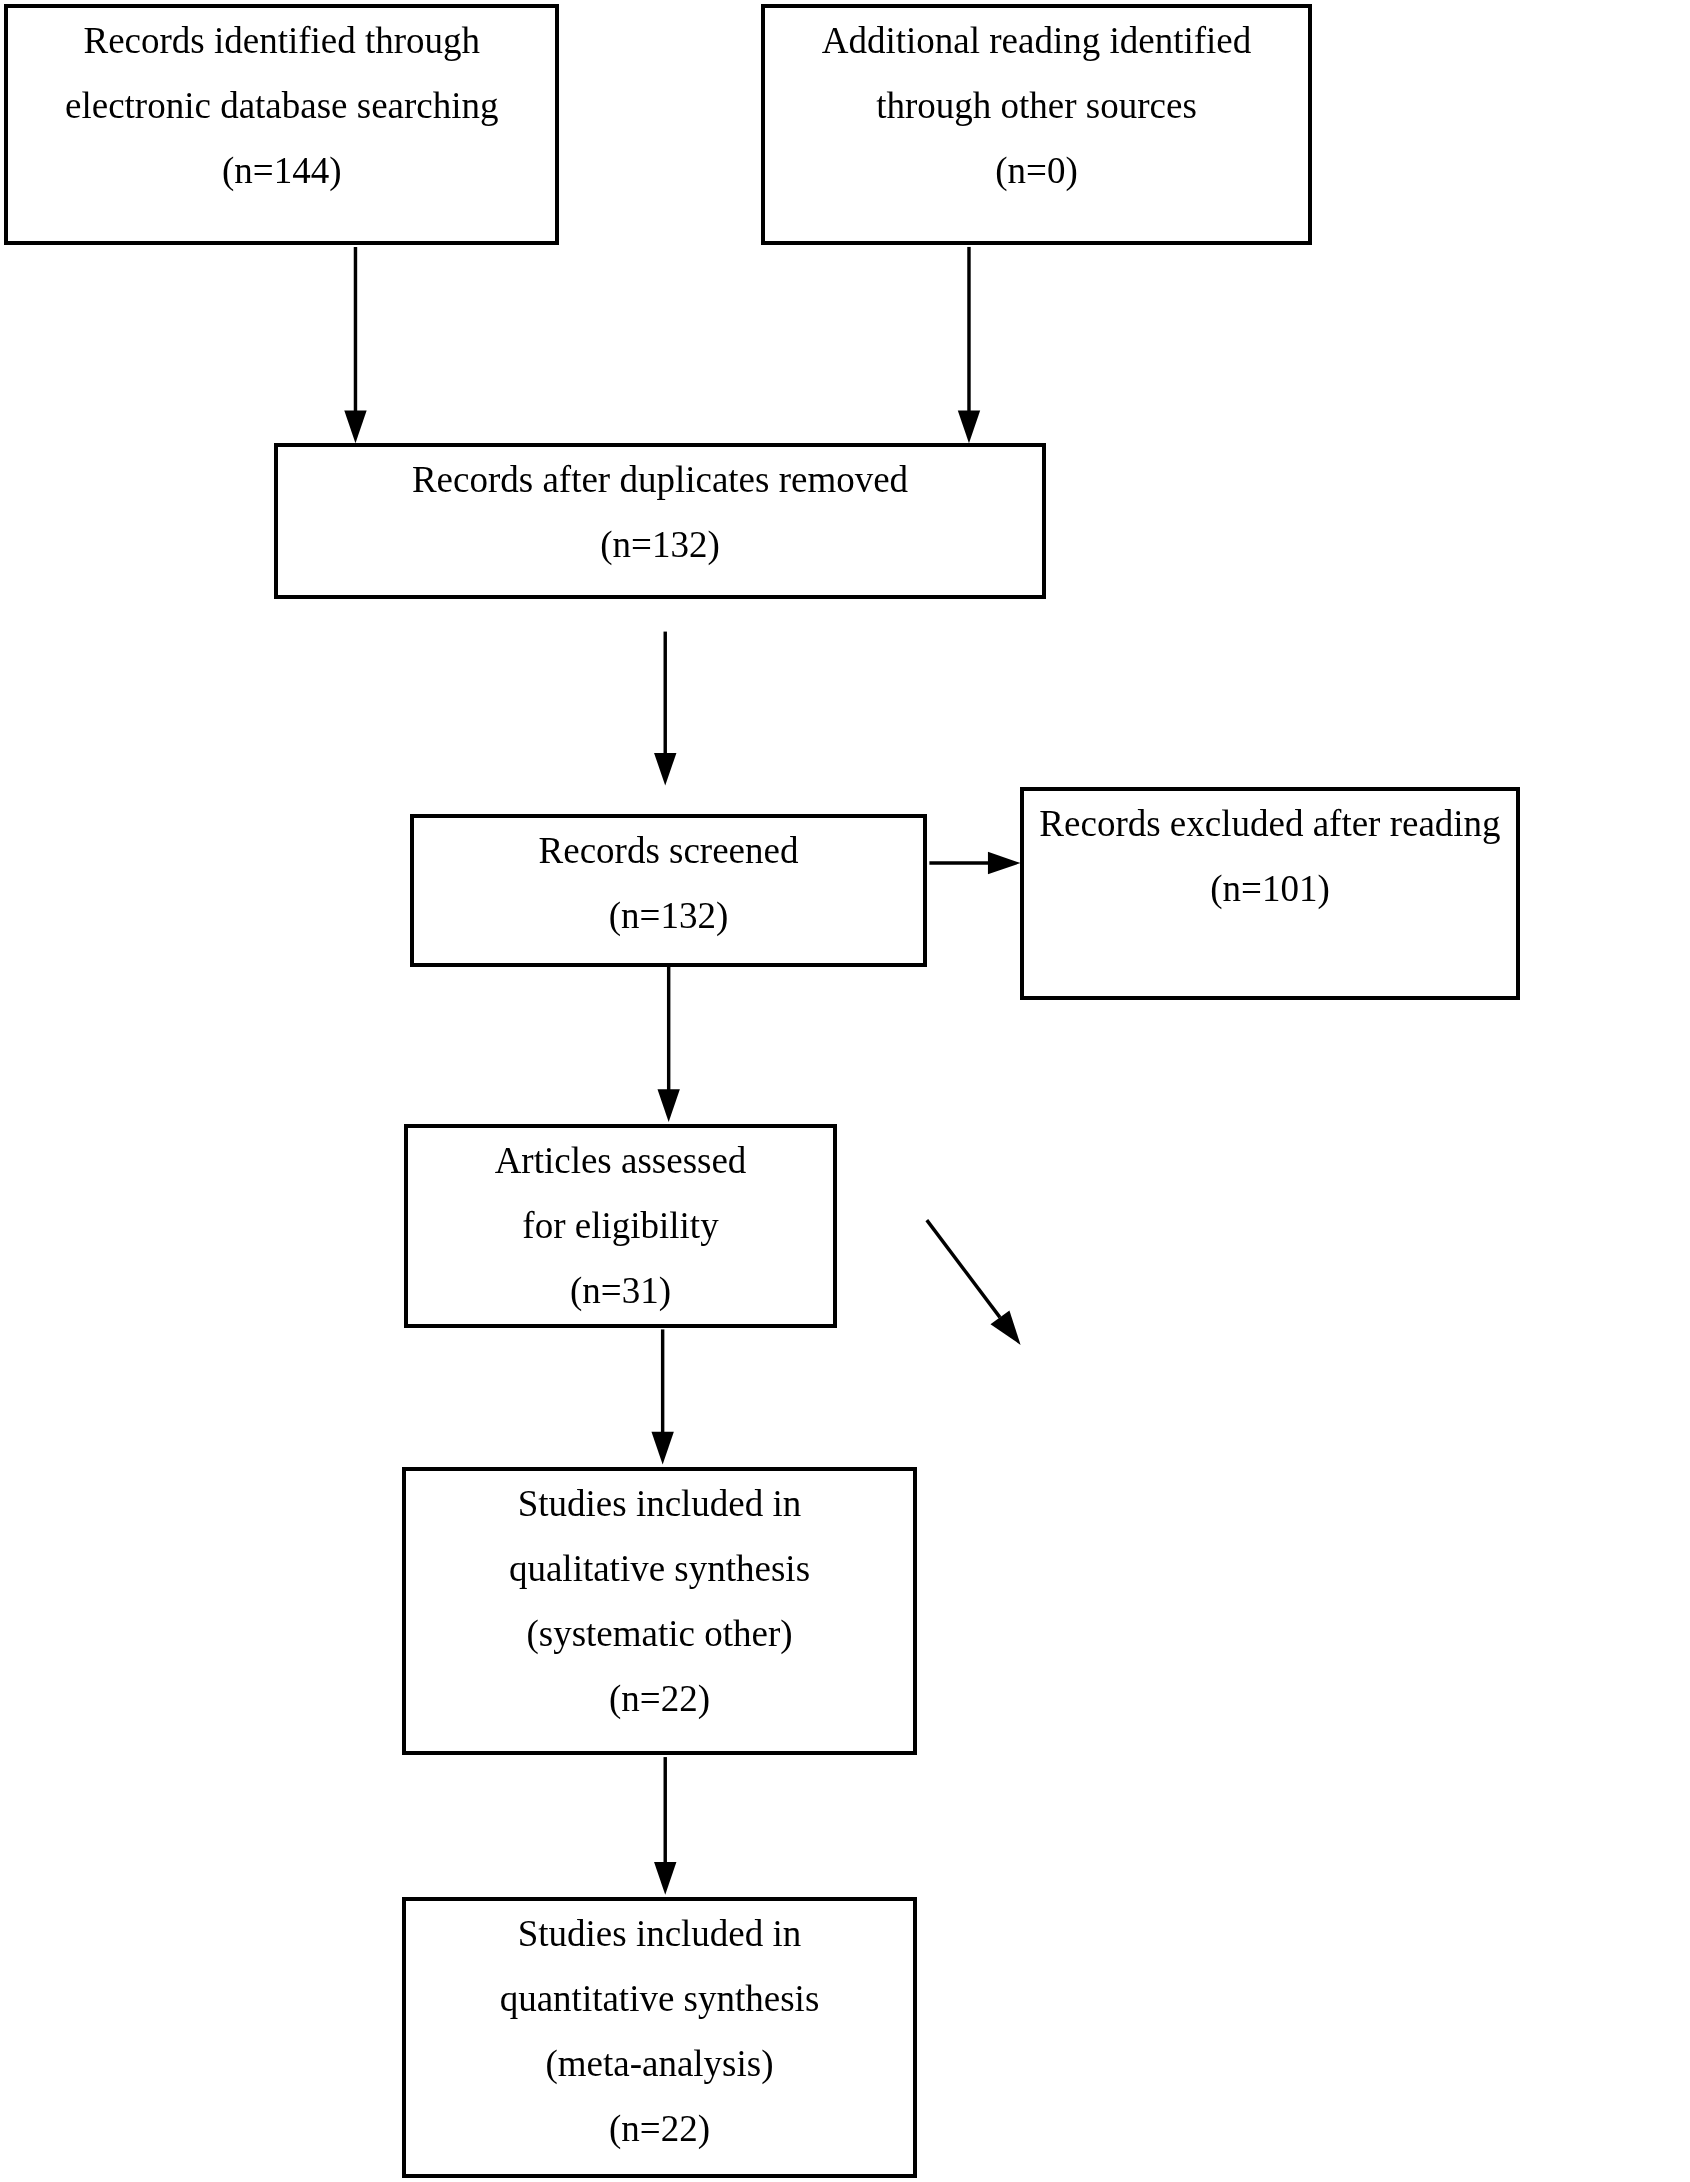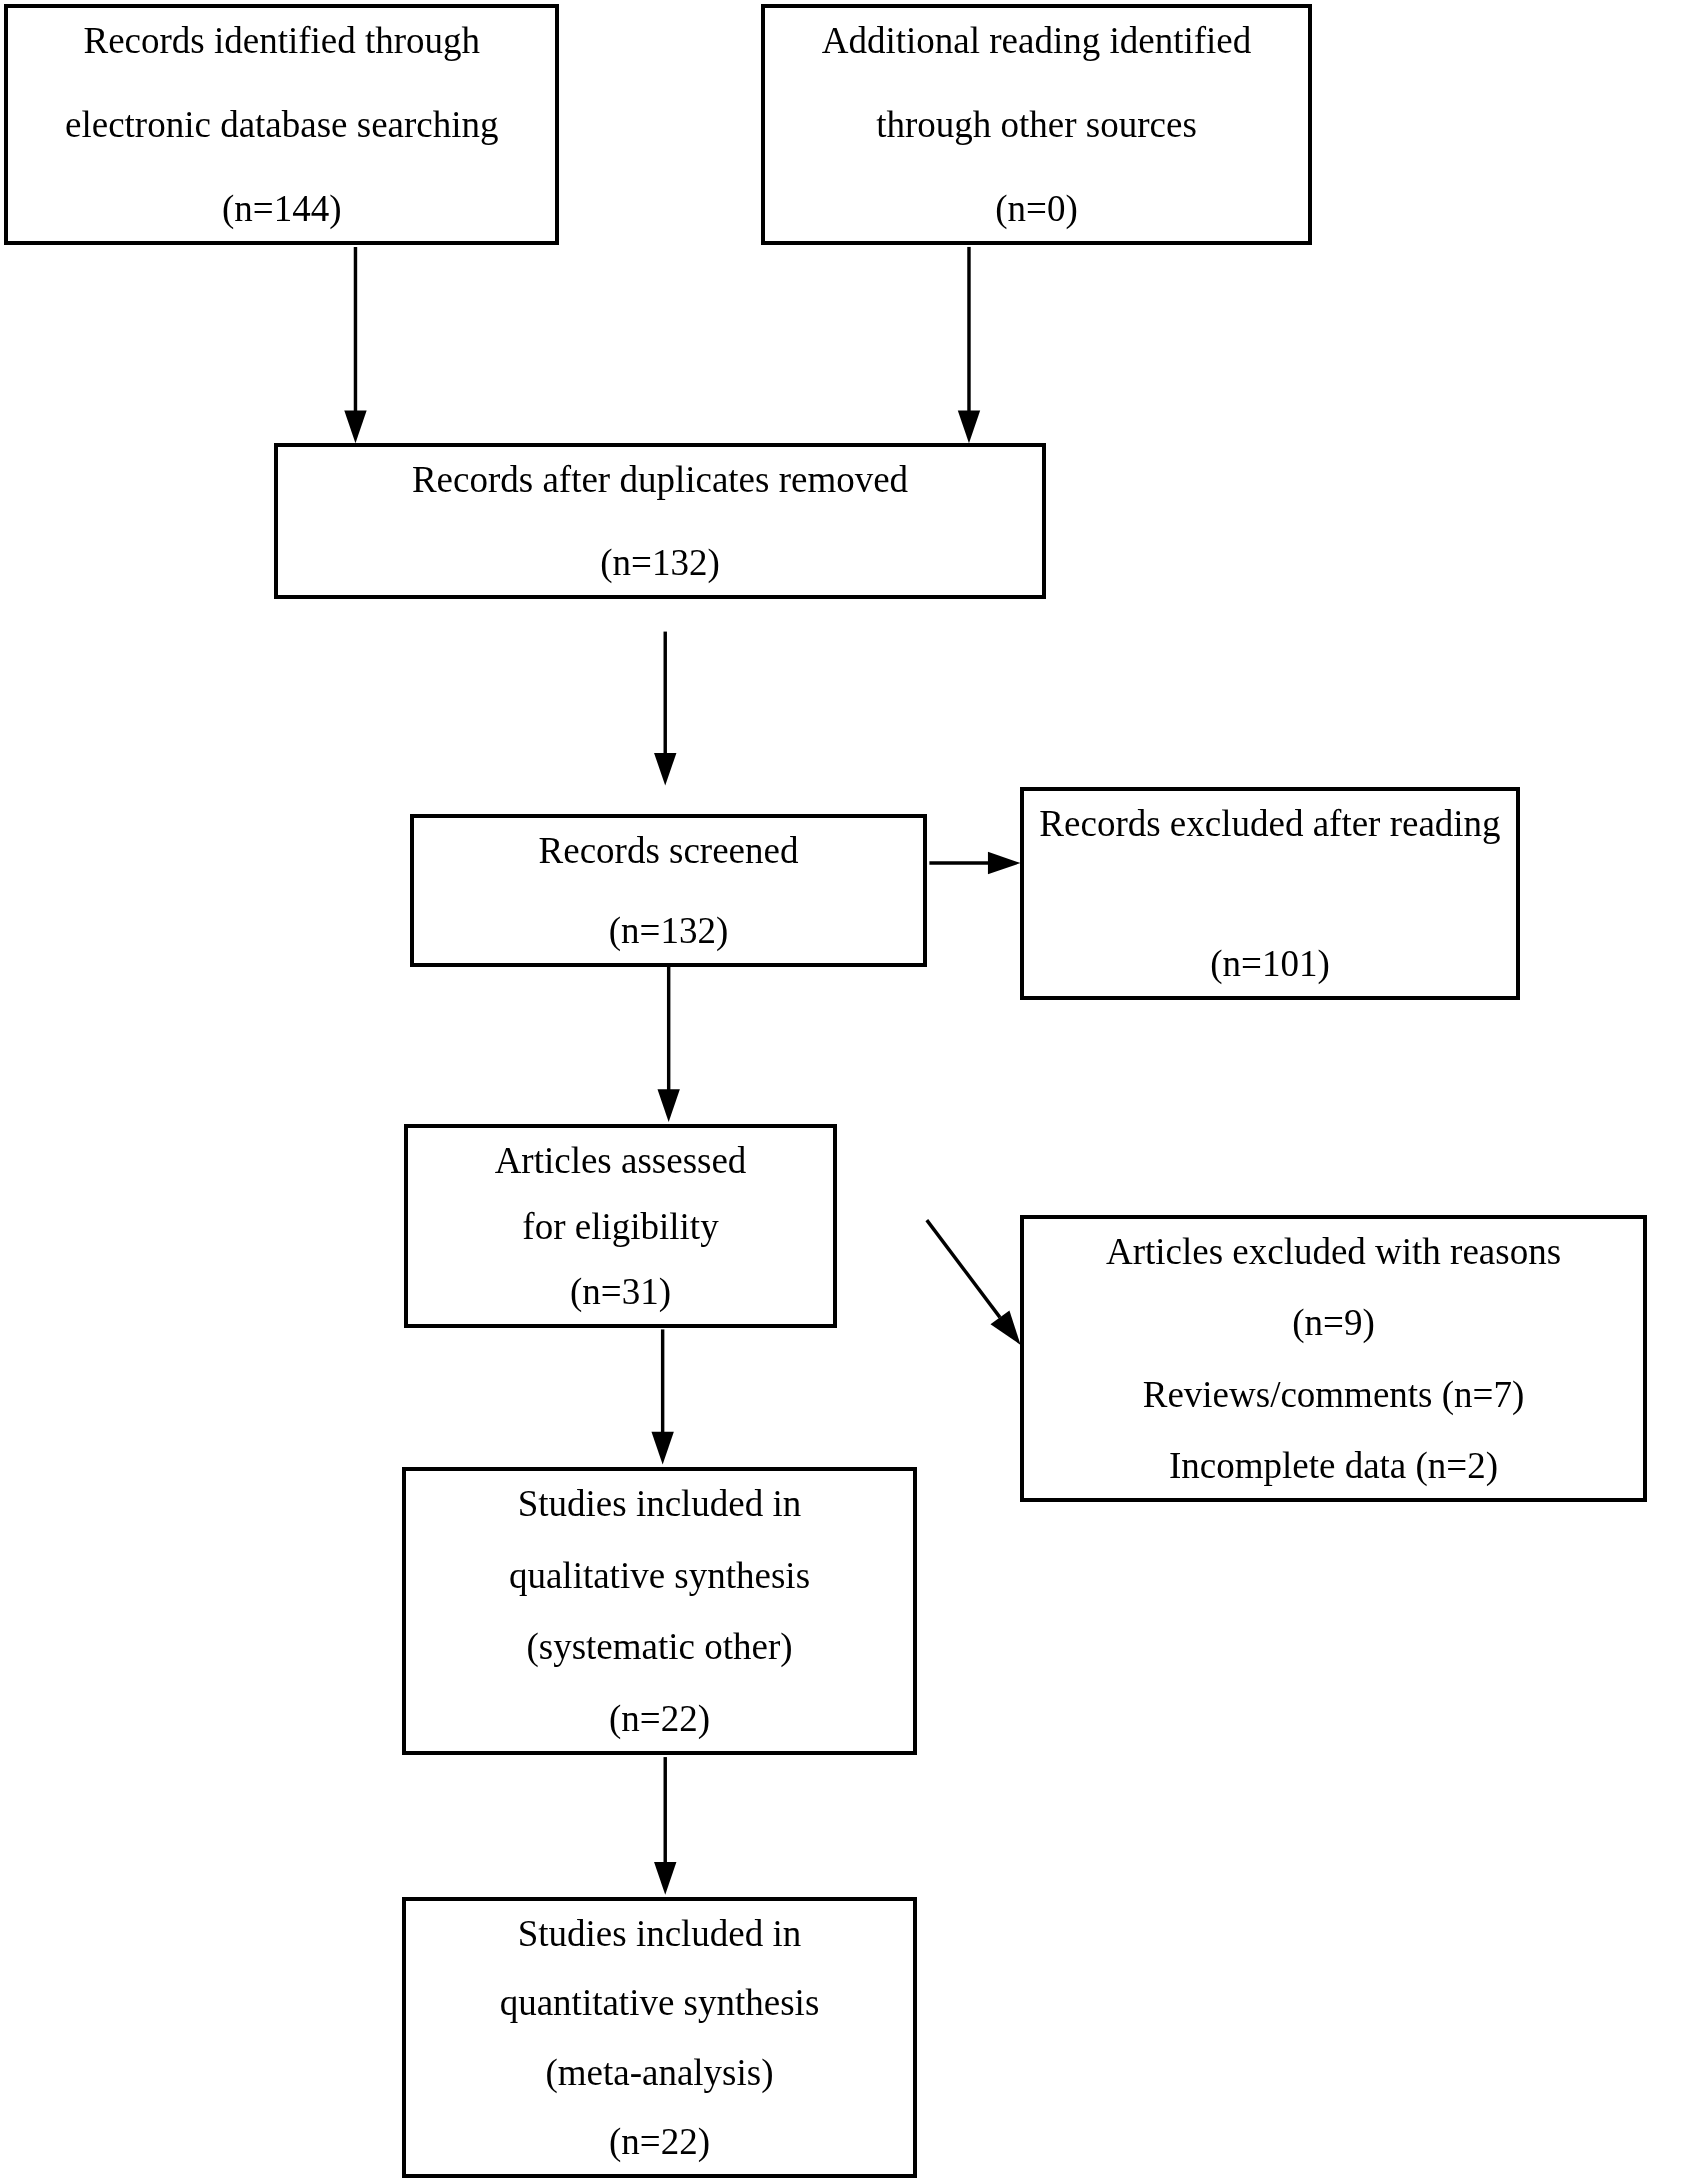--- a/index.html
+++ b/index.html
@@ -30,21 +30,21 @@
     fill: #000000;
     stroke: none;
   }
   .box {
     position: absolute;
     box-sizing: border-box;
     border: 4.3px solid #000000;
     background: #ffffff;
     display: flex;
     flex-direction: column;
-    justify-content: space-between;
+    justify-content: flex-start;
     align-items: center;
     text-align: center;
     font-family: "Liberation Serif", "DejaVu Serif", serif;
     font-size: 37px;
     color: #000000;
   }
   .box .line {
     line-height: 65px;
     white-space: nowrap;
   }
@@ -115,26 +115,20 @@
     <div class="line">Records excluded after reading</div>
     <div class="line">(n=101)</div>
   </div>
 
   <div class="box" style="left:404px; top:1124px; width:433px; height:204px;">
     <div class="line">Articles assessed</div>
     <div class="line">for eligibility</div>
     <div class="line">(n=31)</div>
   </div>
 
-  <div class="box" style="left:1020px; top:1215px; width:627px; height:287px;">
-    <div class="line">Articles excluded with reasons</div>
-    <div class="line">(n=9)</div>
-    <div class="line">Reviews/comments (n=7)</div>
-    <div class="line">Incomplete data (n=2)</div>
-  </div>
 
   <div class="box" style="left:402px; top:1467px; width:515px; height:288px;">
     <div class="line">Studies included in</div>
     <div class="line">qualitative synthesis</div>
     <div class="line">(systematic other)</div>
     <div class="line">(n=22)</div>
   </div>
 
   <div class="box" style="left:402px; top:1897px; width:515px; height:281px;">
     <div class="line">Studies included in</div>

